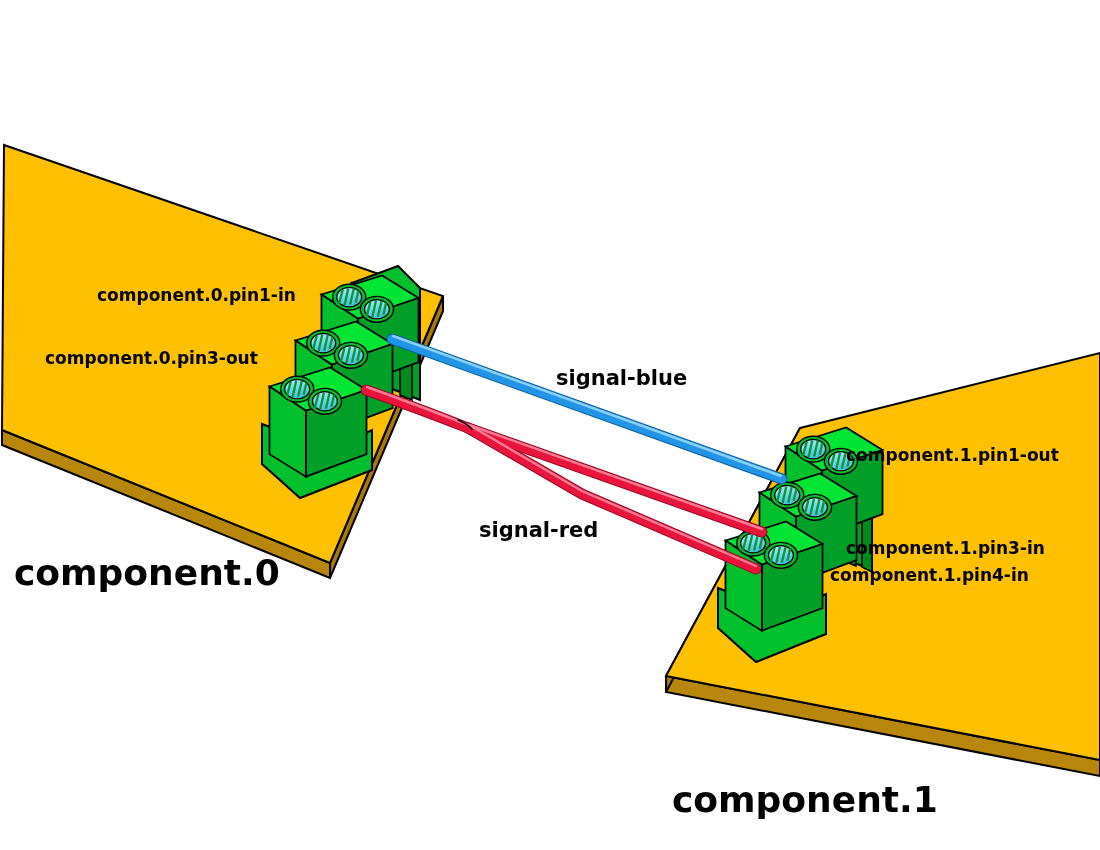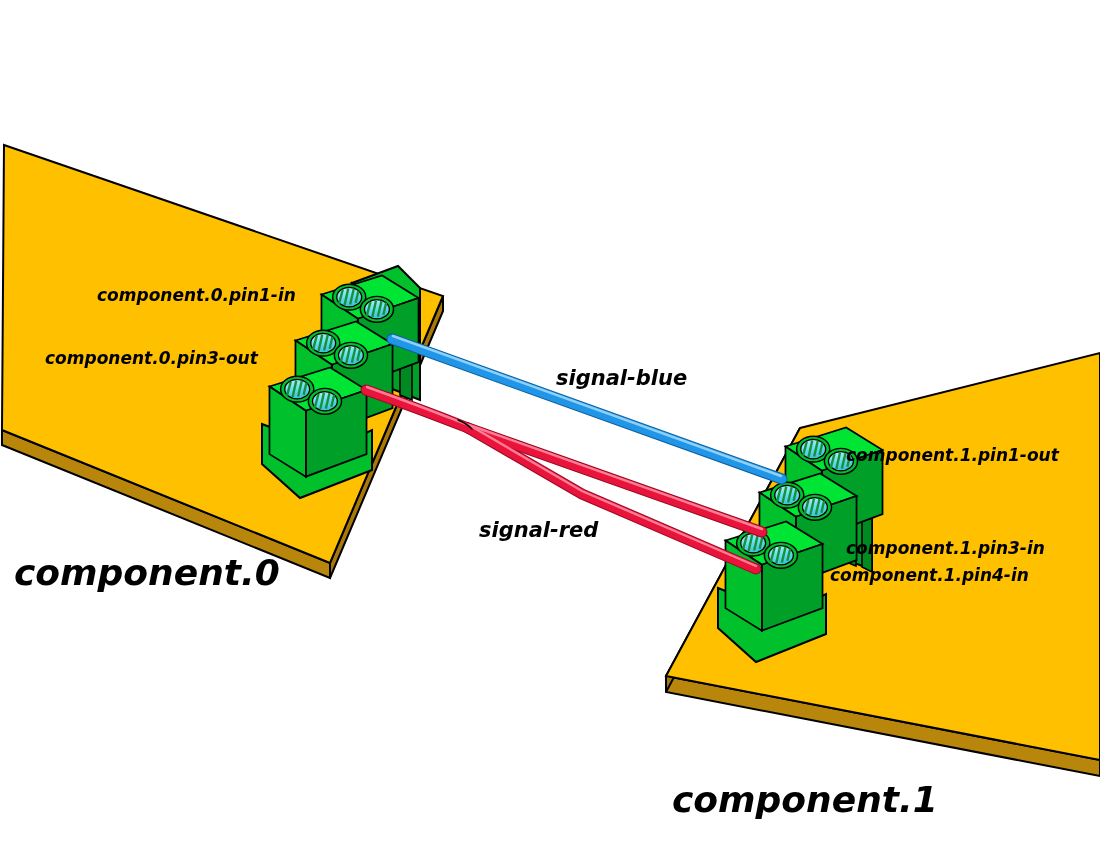--- a/index.html
+++ b/index.html
@@ -11,21 +11,20 @@
     width: 1100px;
     height: 850px;
     overflow: hidden;
     font-family: "DejaVu Sans", sans-serif;
   }
   #scene {
     position: relative;
     width: 988px;
     height: 850px;
     background: #ffffff;
-    font-style: italic;
   }
   svg.diagram {
     display: block;
     width: 1100px;
     height: 850px;
   }
   .lbl-pin {
     font-family: "DejaVu Sans", sans-serif;
     font-size: 17px;
     font-weight: bold;

